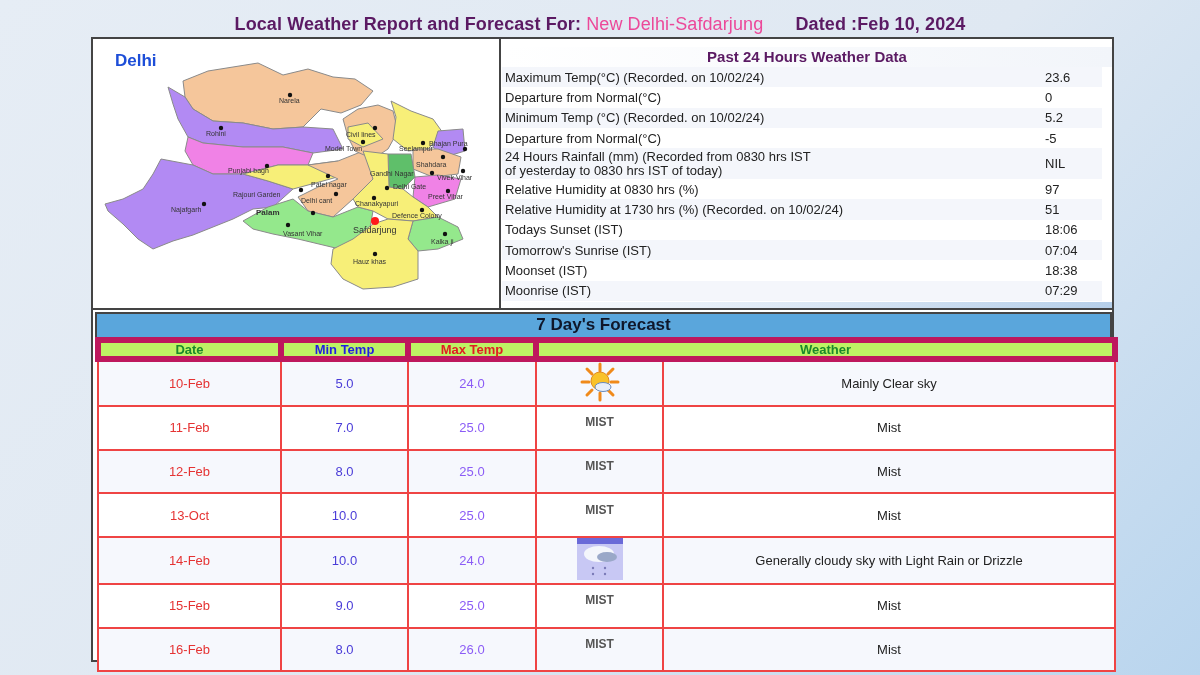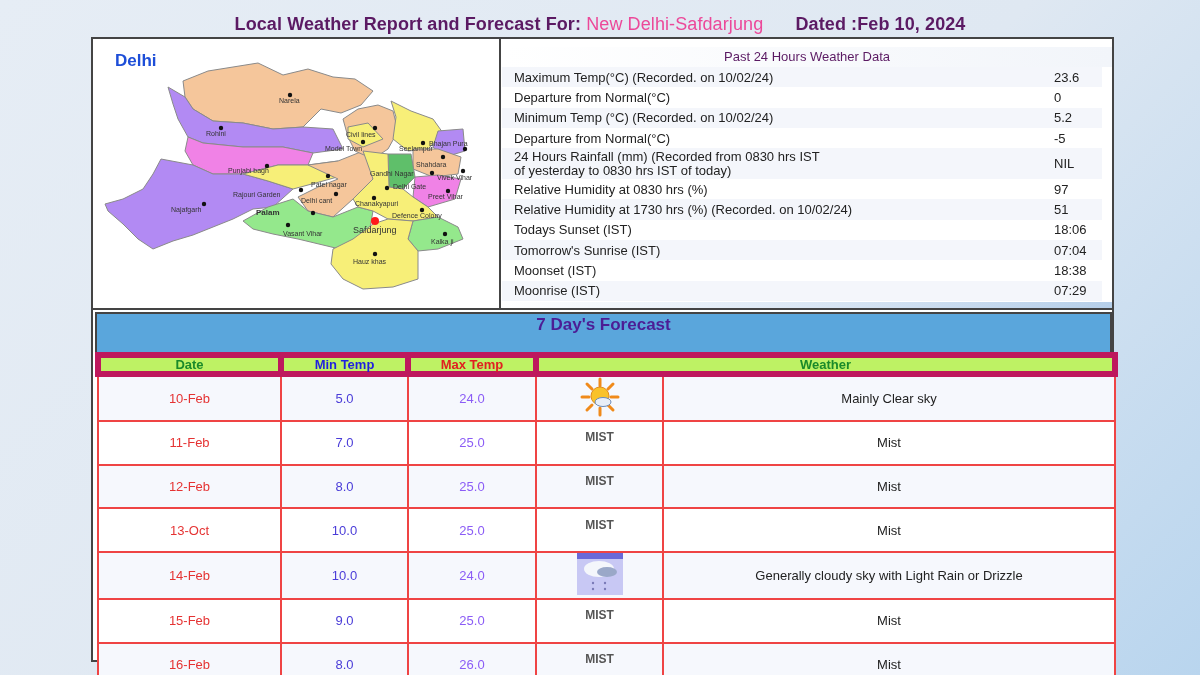--- a/index.html
+++ b/index.html
@@ -24,36 +24,36 @@
     position: absolute; left: 0; top: 0; width: 408px; height: 269px;
     border-right: 2px solid #444; background: #fff;
   }
   .map-title { position: absolute; left: 22px; top: 12px; color: #1d4ed8; font-weight: bold; font-size: 17px; }
   .map-svg { position: absolute; left: 0; top: 0; }
   .map-label { font-family: "Liberation Sans", sans-serif; font-size: 7px; fill: #333; }
 
   .past-panel { position: absolute; left: 409px; top: 0; width: 610px; height: 269px; }
   .past-head {
     height: 20px; margin-top: 8px; text-align: center; color: #5b1a63;
-    font-weight: normal; font-size: 13px; line-height: 20px;
+    font-weight: bold; font-size: 15px; line-height: 20px;
     background: linear-gradient(to right, #fff 0%, #f2f5fa 100%);
   }
   .past-table { width: 600px; border-collapse: collapse; font-size: 13px; color: #222; }
-  .past-table td { padding: 0 12px; height: 20.3px; vertical-align: middle; }
+  .past-table td { padding: 0 3px; height: 20.3px; vertical-align: middle; }
   .past-table tr:nth-child(odd) td { background: #f4f6fb; }
   .past-table td.val { width: 60px; }
   .past-table tr.tall td { height: 31px; line-height: 14px; }
   .past-foot { position: absolute; left: 0; bottom: 0; width: 610px; height: 6px; background: linear-gradient(to right, #fff, #b6cfe9); }
 
   .divider { position: absolute; left: 0; top: 269px; width: 1019px; height: 2px; background: #444; }
 
   .forecast { position: absolute; left: 2px; top: 273px; width: 1017px; }
   .fc-title {
-    height: 40px; background: #5aa6dc; border: 2px solid #444; border-bottom: none;
-    color: #4c1d95; text-align: center; font-weight: bold; font-size: 17px; line-height: 22px;
+    height: 25px; background: #5aa6dc; border: 2px solid #444; border-bottom: none;
+    color: #0f172a; text-align: center; font-weight: bold; font-size: 17px; line-height: 22px;
   }
   table.fc { width: 1017px; border-collapse: collapse; table-layout: fixed; }
   table.fc th {
     background: #bef264; height: 16px; font-size: 13px; border: 6px solid #be185d; line-height: 13px;
   }
   table.fc td {
     height: 43.7px; border: 2px solid #ef4444; text-align: center; font-size: 13px; background: #fff;
   }
   table.fc tr:nth-child(even) td { background: #f6f8fd; }
   .c-date { color: #e53333; }

